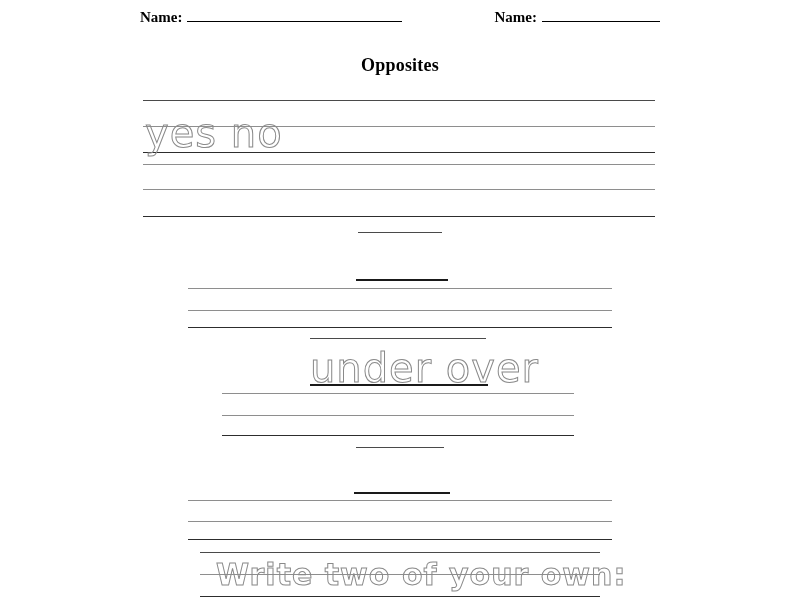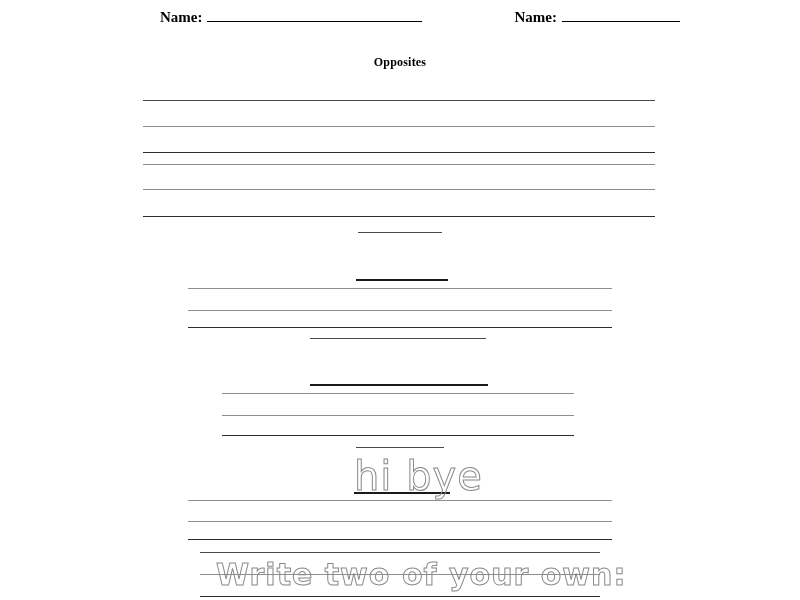--- a/index.html
+++ b/index.html
@@ -25,21 +25,20 @@
   
   .header {
     position: absolute;
     top: 8px;
     left: 140px;
     width: 520px;
     display: flex;
     align-items: flex-start;
     font-size: 15px;
     font-weight: bold;
-    margin-left: 20px;
   }
   .field {
     display: flex;
     align-items: baseline;
   }
   .field-label {
     font-weight: bold;
     font-size: 15px;
     white-space: nowrap;
   }
@@ -52,21 +51,21 @@
   .name-rule { width: 215px; }
   .date-rule { width: 118px; }
   .spacer { flex: 1; }
 
   .title {
     position: absolute;
     top: 55px;
     left: 0;
     width: 800px;
     text-align: center;
-    font-size: 12px;
+    font-size: 18px;
     font-weight: bold;
     letter-spacing: 0.2px;
   }
 
   
   .block {
     position: absolute;
   }
   .rule {
     position: absolute;
@@ -127,48 +126,49 @@
   <div class="title">Opposites</div>
 
   <div class="block" style="left:143px; top:100px; width:512px; height:125px;">
     <div class="rule" style="top:0px;"></div>
     <div class="rule mid" style="top:26px;"></div>
     <div class="rule base" style="top:52px;"></div>
     <div class="rule mid" style="top:64px;"></div>
     <div class="rule mid" style="top:89px;"></div>
     <div class="rule base" style="top:116px;"></div>
 
+    <div class="trace big" style="left:2px; top:10px;">yes no</div>
   </div>
 
   <div class="block" style="left:188px; top:232px; width:424px; height:100px;">
     <div class="rule" style="top:0px; left:170px; right:170px;"></div>
     <div class="underline-seg" style="top:47px; left:168px; width:92px;"></div>
     <div class="rule mid" style="top:56px;"></div>
     <div class="rule mid" style="top:78px;"></div>
     <div class="rule base" style="top:95px;"></div>
 
   </div>
 
   <div class="block" style="left:222px; top:338px; width:352px; height:100px;">
     <div class="rule" style="top:0px; left:88px; right:88px;"></div>
     <div class="underline-seg" style="top:46px; left:88px; width:178px;"></div>
     <div class="rule mid" style="top:55px;"></div>
     <div class="rule mid" style="top:77px;"></div>
     <div class="rule base" style="top:97px;"></div>
 
+    <div class="trace big" style="left:88px; top:7px;">under over</div>
   </div>
 
   <div class="block" style="left:188px; top:447px; width:424px; height:92px;">
     <div class="rule" style="top:0px; left:168px; right:168px;"></div>
     <div class="underline-seg" style="top:45px; left:166px; width:96px;"></div>
     <div class="rule mid" style="top:53px;"></div>
     <div class="rule mid" style="top:74px;"></div>
     <div class="rule base" style="top:92px;"></div>
 
-    <div class="trace big" style="left:166px; top:6px;">hi bye</div>
   </div>
 
   <div class="block" style="left:200px; top:552px; width:400px; height:48px;">
     <div class="rule" style="top:0px;"></div>
     <div class="rule mid" style="top:22px;"></div>
     <div class="rule base" style="top:44px;"></div>
 
     <div class="trace mid2" style="left:16px; top:5px;">Write two of your own:</div>
   </div>
 

